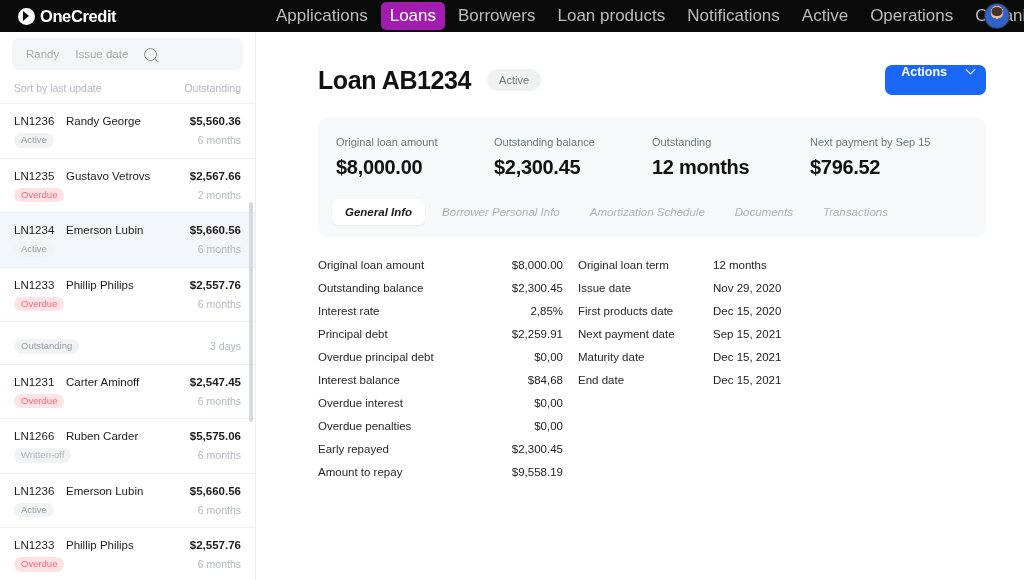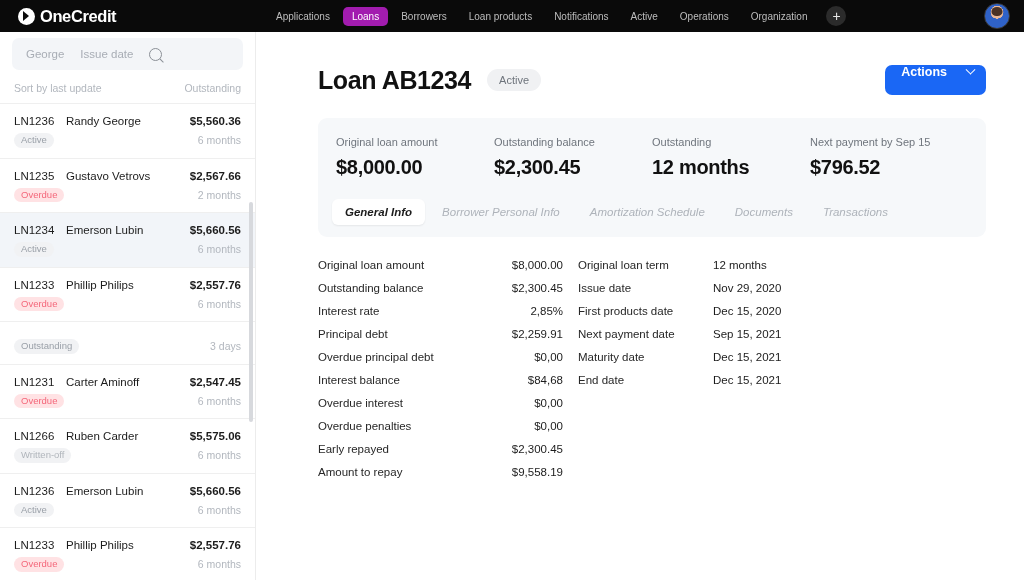--- a/index.html
+++ b/index.html
@@ -35,21 +35,21 @@
   }
   .logo-text {
     color: #fff; font-size: 16.5px; font-weight: bold;
     letter-spacing: -0.4px;
   }
   .navlinks {
     display: flex; align-items: center; gap: 4px;
     position: absolute; left: 267px;
   }
   .navlink {
-    font-size: 10px; color: #bdbdbd;
+    font-size: 17px; color: #bdbdbd;
     padding: 4px 9px; border-radius: 5px;
     white-space: nowrap; cursor: pointer;
   }
   .navlink.active { background: #a21caf; color: #ffffff; }
   .plus-btn {
     width: 20px; height: 20px; border-radius: 50%;
     background: #2b2b2b; color: #e8e8e8;
     display: flex; align-items: center; justify-content: center;
     font-size: 14px; line-height: 1; margin-left: 6px; cursor: pointer;
   }
@@ -211,21 +211,21 @@
       <span class="navlink">Organization</span>
       <span class="plus-btn">+</span>
     </div>
   <div class="avatar"></div>
 </div>
 
 <div class="body-wrap">
 
   <aside class="sidebar">
     <div class="filterbar">
-      <span class="filter-item">George</span>
+      <span class="filter-item">Randy</span>
       <span class="filter-item">Issue date</span>
       <span class="search-ico"></span>
     </div>
     <div class="sortrow">
       <span>Sort by last update</span>
       <span>Outstanding</span>
     </div>
     <div class="loanlist" id="loanlist">
         <div class="loan-row">
           <div class="lr-top">

